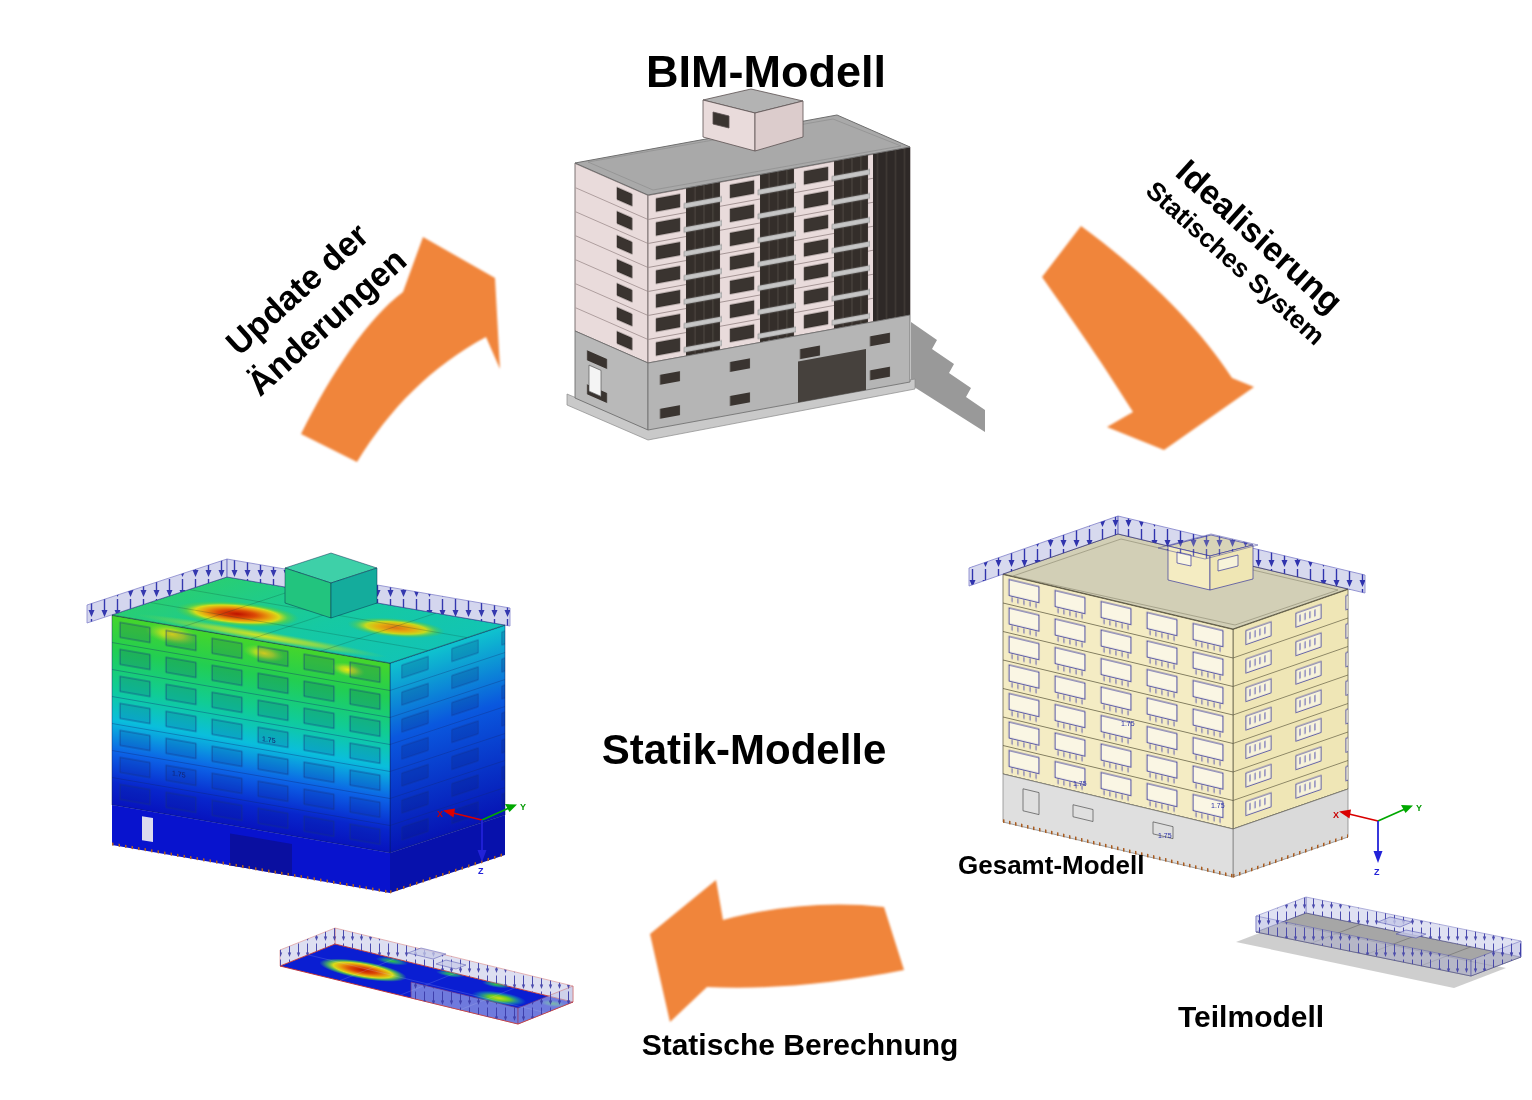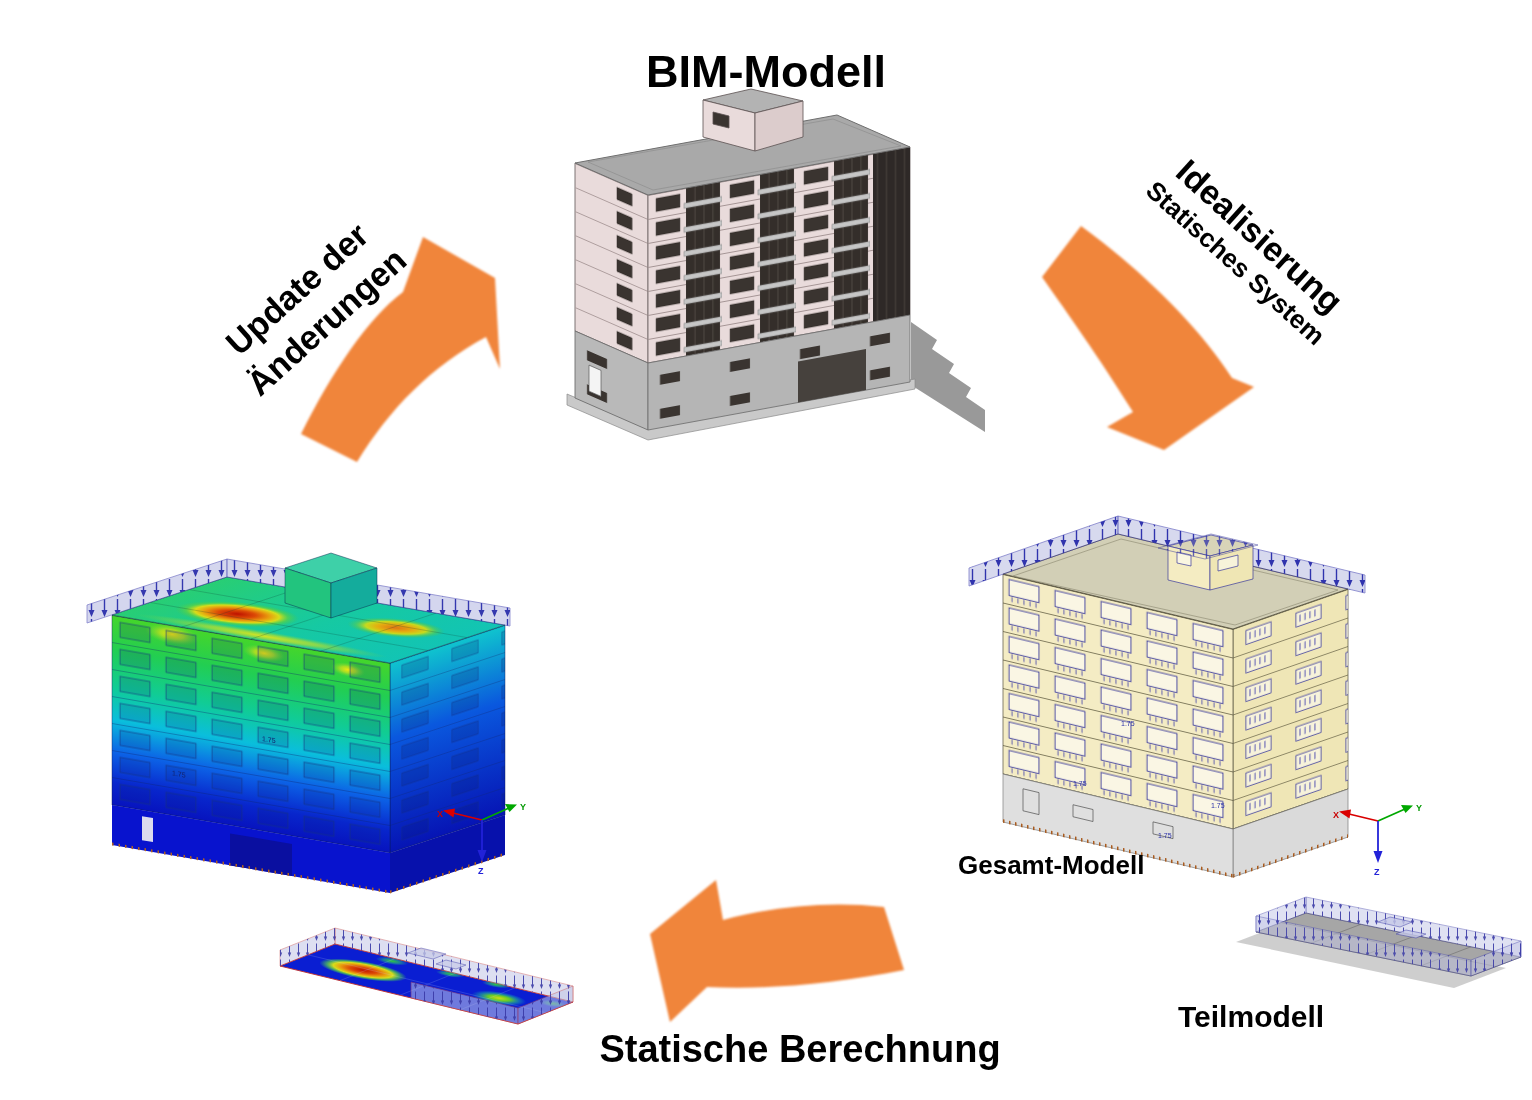--- a/index.html
+++ b/index.html
@@ -1,21 +1,21 @@
 <!DOCTYPE html>
 <html><head>
 <meta charset="utf-8">
 <style>
   html,body{margin:0;padding:0;background:#fff;}
   .canvas{position:relative;width:1532px;height:1100px;background:#ffffff;overflow:hidden;
           font-family:"Liberation Sans", sans-serif;color:#000;}
   .lbl{position:absolute;font-weight:700;color:#000;white-space:nowrap;}
   .title{left:0;right:0;top:14px;text-align:center;font-size:45px;margin-top:32px;}
   .statik{left:544px;top:726px;width:400px;text-align:center;font-size:42px;}
-  .berechnung{left:540px;top:1028px;width:520px;text-align:center;font-size:38px;}
+  .berechnung{left:540px;top:1028px;width:520px;text-align:center;font-size:30px;}
   .gesamt{left:958px;top:850px;font-size:26px;}
   .teil{left:1178px;top:1000px;font-size:30px;}
   .update{left:152px;top:262px;width:320px;text-align:center;font-size:34px;line-height:1.28;
           transform:rotate(-42deg);white-space:normal;}
   .ideal{left:1094px;top:212px;width:310px;text-align:center;transform:rotate(42deg);white-space:normal;}
   .ideal-l1{font-size:34px;line-height:1.2;}
   .ideal-l2{font-size:26px;line-height:1.2;}
   .building-svg{position:absolute;}
   .overlay{position:absolute;left:0;top:0;pointer-events:none;}
   .arrow{fill:#F0853B;filter:blur(1.1px);}
@@ -336,17 +336,18 @@
   <div class="lbl update">
     <div>Update der</div>
     <div>Änderungen</div>
   </div>
 
   <div class="lbl ideal">
     <div class="ideal-l1">Idealisierung</div>
     <div class="ideal-l2">Statisches System</div>
   </div>
 
+  <div class="lbl statik">Statik-Modelle</div>
   <div class="lbl berechnung">Statische Berechnung</div>
   <div class="lbl gesamt">Gesamt-Modell</div>
   <div class="lbl teil">Teilmodell</div>
 
 </div>
 
 </body></html>

